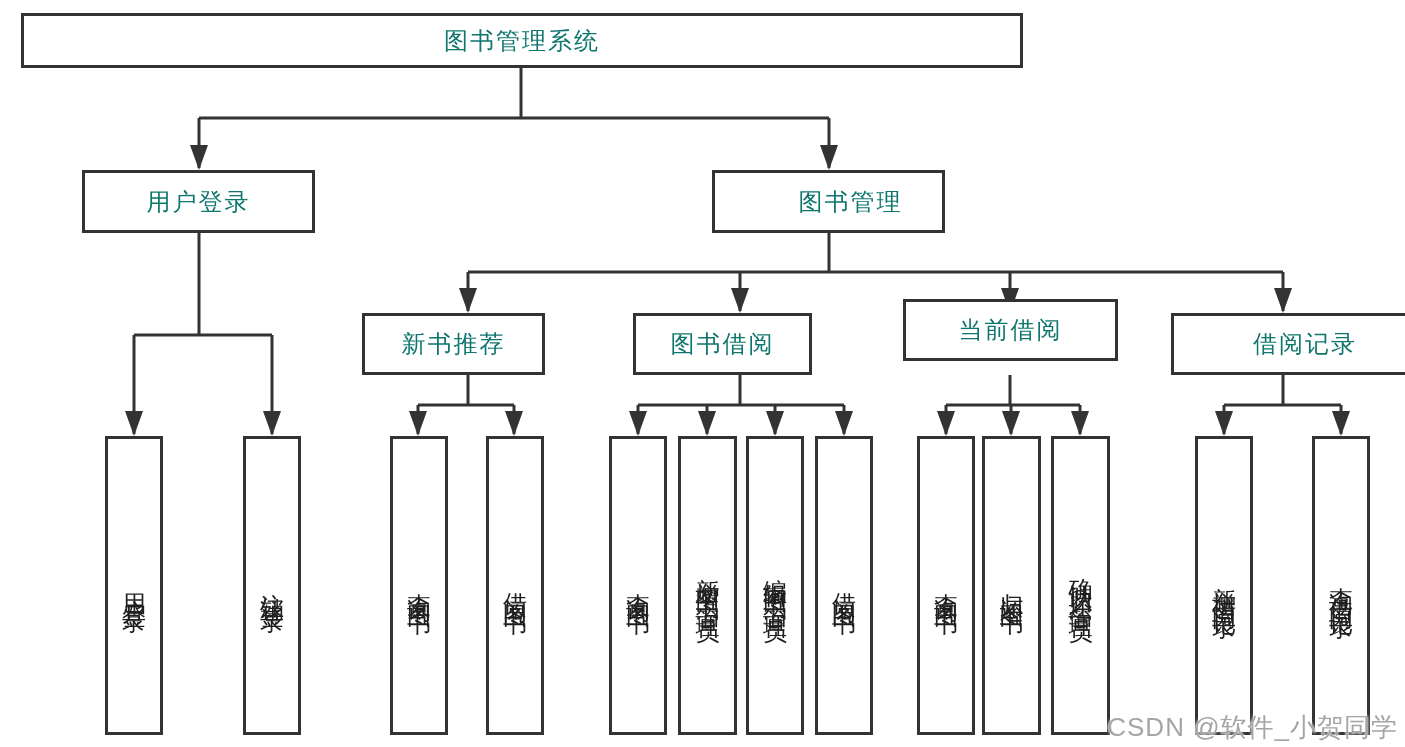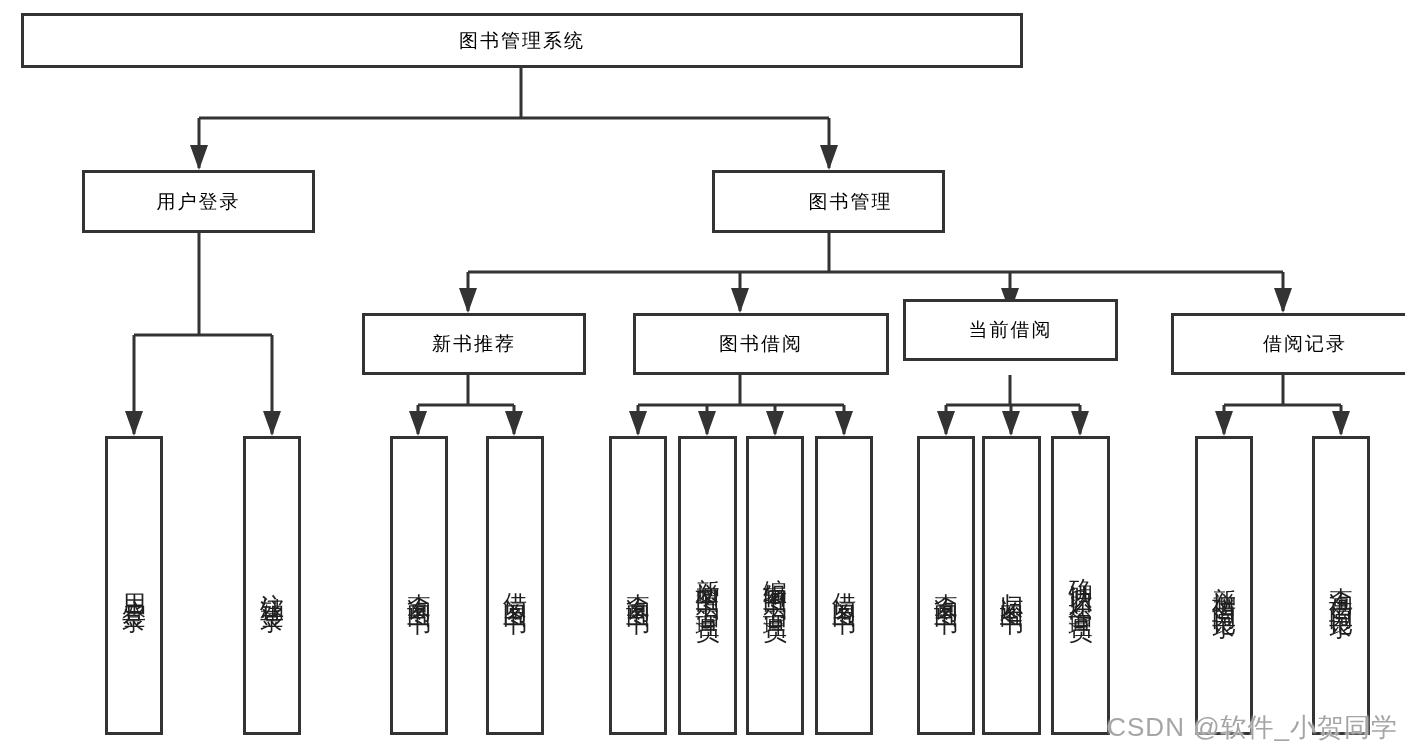--- a/index.html
+++ b/index.html
@@ -30,42 +30,42 @@
     position: absolute;
     box-sizing: border-box;
     border: 3px solid #333333;
     background: #ffffff;
     display: flex;
     align-items: center;
     justify-content: center;
     z-index: 2;
   }
   .node .hlabel {
-    font-size: 19px;
+    font-size: 24px;
     letter-spacing: 2px;
-    color: #000000;
+    color: #0f766e;
     white-space: nowrap;
   }
   .node .vlabel {
     writing-mode: vertical-rl;
     text-orientation: mixed;
     font-size: 24px;
     letter-spacing: 6px;
     color: #1f1f1f;
     line-height: 1;
     white-space: nowrap;
   }
   
   .n-root           { left: 21px;   top: 13px;  width: 1002px; height: 55px; }
   
   .n-user-login     { left: 82px;   top: 170px; width: 233px;  height: 63px; }
   .n-book-mgmt      { left: 712px;  top: 170px; width: 233px;  height: 63px; padding-left: 44px; }
   
-  .n-new-book       { left: 362px;  top: 313px; width: 224px;  height: 62px; }
-  .n-book-borrow    { left: 633px;  top: 313px; width: 256px;  height: 62px; }
+  .n-new-book       { left: 362px;  top: 313px; width: 183px;  height: 62px; }
+  .n-book-borrow    { left: 633px;  top: 313px; width: 179px;  height: 62px; }
   .n-current-borrow { left: 903px;  top: 299px; width: 215px;  height: 62px; }
   .n-borrow-record  { left: 1171px; top: 313px; width: 268px;  height: 62px; }
   
   .leaf { top: 436px; height: 299px; width: 58px; }
   .l-g1a { left: 105px; }
   .l-g1b { left: 243px; }
   .l-g2a { left: 390px; }
   .l-g2b { left: 486px; }
   .l-g3a { left: 609px; }
   .l-g3b { left: 678px; width: 59px; }

